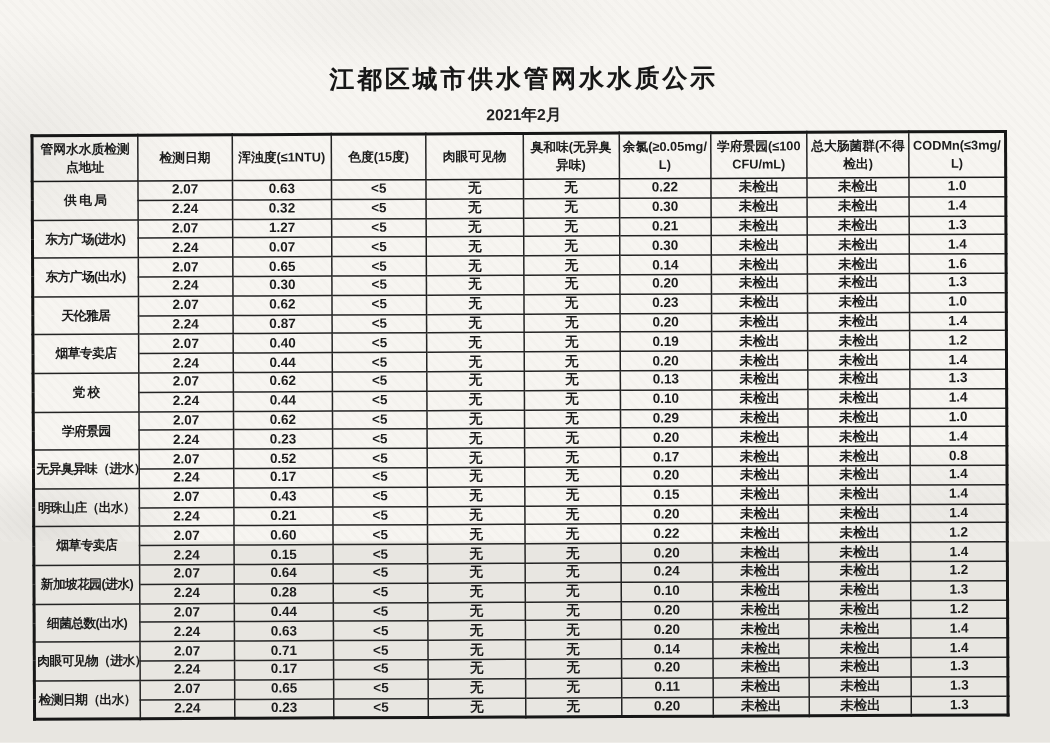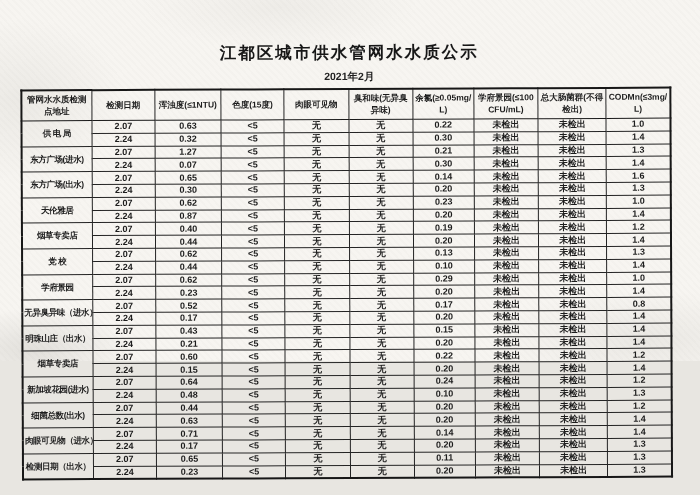--- a/index.html
+++ b/index.html
@@ -322,21 +322,21 @@
             <td>&lt;5</td>
             <td>无</td>
             <td>无</td>
             <td>0.24</td>
             <td>未检出</td>
             <td>未检出</td>
             <td>1.2</td>
           </tr>
           <tr>
             <td>2.24</td>
-            <td>0.48</td>
+            <td>0.28</td>
             <td>&lt;5</td>
             <td>无</td>
             <td>无</td>
             <td>0.10</td>
             <td>未检出</td>
             <td>未检出</td>
             <td>1.3</td>
           </tr>
           <tr>
             <td rowspan="2" class="loc">细菌总数(出水)</td>

